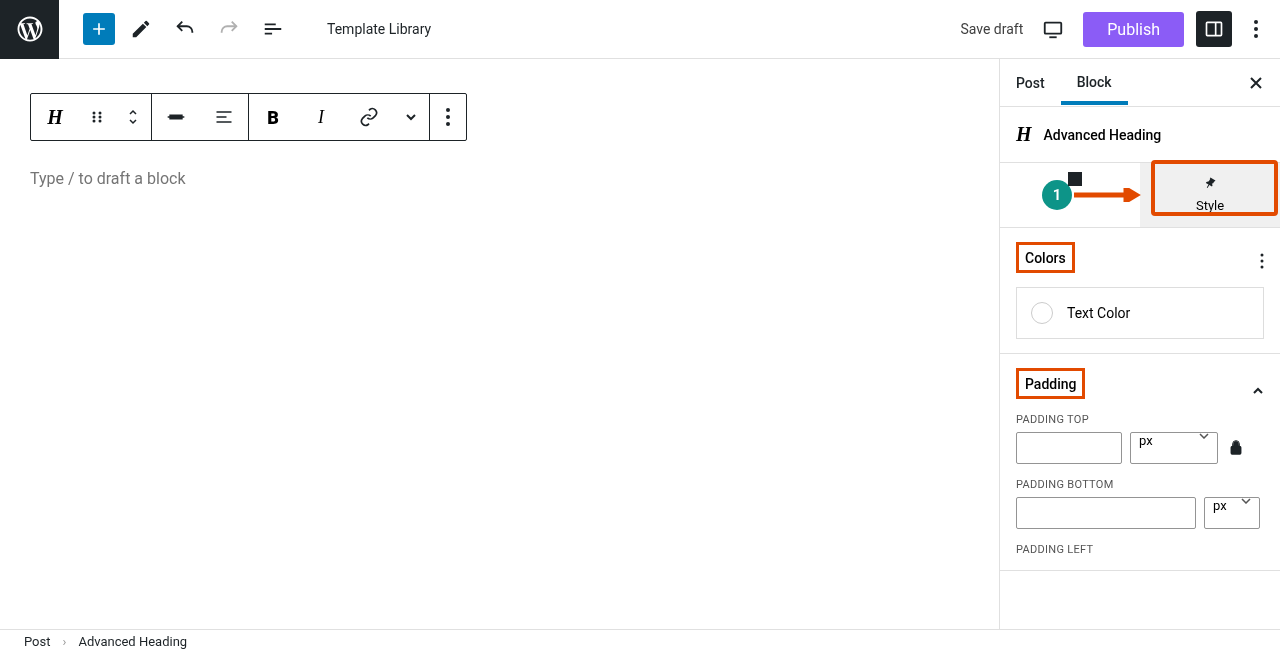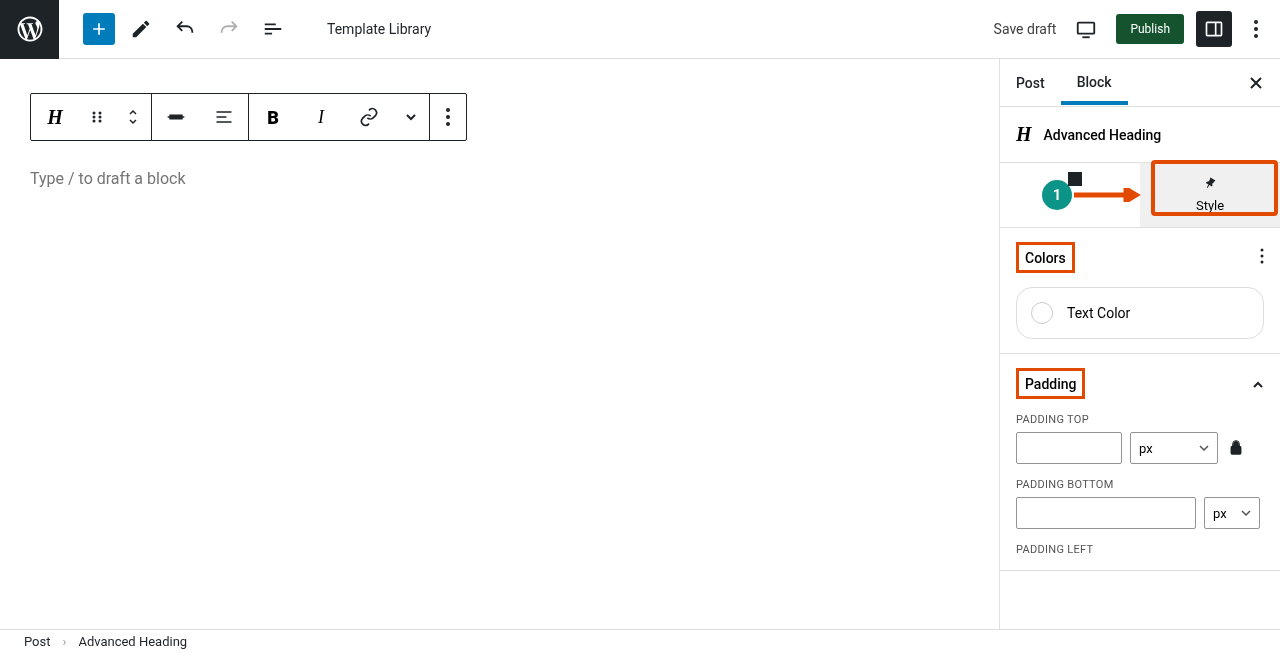--- a/index.html
+++ b/index.html
@@ -8,21 +8,21 @@
     
     .topbar { height: 59px; border-bottom: 1px solid #e0e0e0; display: flex; align-items: center; }
     .wp-logo { width: 59px; height: 59px; background: #1d2327; display: flex; align-items: center; justify-content: center; }
     .wp-logo svg { width: 30px; height: 30px; fill: #fff; }
     .add-block { width: 32px; height: 32px; background: #007cba; display: flex; align-items: center; justify-content: center; margin-left: 24px; border-radius: 3px; cursor: pointer; }
     .tool-btn { width: 36px; height: 36px; display: flex; align-items: center; justify-content: center; margin-left: 8px; cursor: pointer; }
     .template-lib { margin-left: 36px; font-size: 14px; color: #1d2327; }
     .topbar-right { margin-left: auto; display: flex; align-items: center; gap: 12px; padding-right: 12px; }
     .save-draft { color: #404040; font-size: 14px; cursor: pointer; }
     .view-btn { width: 36px; height: 36px; display: flex; align-items: center; justify-content: center; cursor: pointer; border-radius: 3px; }
-    .publish-btn { background: #14532d; color: #fff; padding: 8px 14px; border-radius: 3px; font-size: 12px; cursor: pointer; }
+    .publish-btn { background: #8b5cf6; color: #fff; padding: 8px 24px; border-radius: 3px; font-size: 16px; cursor: pointer; }
     .settings-btn { width: 36px; height: 36px; background: #1d2327; display: flex; align-items: center; justify-content: center; border-radius: 3px; cursor: pointer; }
     .options-dots { width: 24px; height: 36px; display: flex; align-items: center; justify-content: center; cursor: pointer; }
     
     
     .main { display: flex; height: 570px; }
     .editor { flex: 1; padding: 70px 30px 0 30px; position: relative; }
     
     
     .block-toolbar { position: absolute; top: 34px; left: 30px; display: flex; border: 1px solid #1d2327; border-radius: 2px; background: #fff; height: 48px; }
     .bt-group { display: flex; border-right: 1px solid #1d2327; }
@@ -52,34 +52,34 @@
     .style-tab-label { display: block; margin-top: 4px; }
     
     
     .annotation-1 { position: absolute; left: 1042px; top: 180px; display: flex; align-items: center; z-index: 100; }
     .badge-1 { width: 30px; height: 30px; border-radius: 50%; background: #0d9488; color: #fff; display: flex; align-items: center; justify-content: center; font-size: 15px; font-weight: 600; }
     .arrow-1 { width: 70px; height: 14px; margin-left: 2px; }
     .highlight-style { position: absolute; left: 1151px; top: 160px; width: 127px; height: 56px; border: 4px solid #e24a00; border-radius: 4px; pointer-events: none; z-index: 99; }
     .tiny-badge { position: absolute; left: 1068px; top: 172px; width: 14px; height: 14px; background: #1d2327; z-index: 101; }
     
     .panel-section { padding: 14px 16px; border-bottom: 1px solid #e0e0e0; }
-    .panel-header { display: flex; align-items: center; justify-content: space-between; }
+    .panel-header { display: flex; align-items: flex-end; justify-content: space-between; }
     .panel-title { font-size: 14px; font-weight: 500; }
     .highlight-box { border: 3px solid #e24a00; padding: 3px 6px; display: inline-block; }
     
     .color-item { display: flex; align-items: center; gap: 14px; padding: 10px 0; cursor: pointer; }
     .color-swatch { width: 22px; height: 22px; border-radius: 50%; border: 1px solid #ccc; }
     .color-swatch.bg { background: #2e5f96; border: none; }
-    .color-list { border: 1px solid #ddd; border-radius: 16px; padding: 4px 14px; margin-top: 14px; }
+    .color-list { border: 1px solid #ddd; border-radius: 0; padding: 4px 14px; margin-top: 14px; }
     
     .padding-field { margin-top: 14px; }
     .field-label { font-size: 11px; color: #555; text-transform: uppercase; letter-spacing: 0.3px; }
     .field-row { display: flex; gap: 8px; margin-top: 6px; align-items: center; }
     .num-input { width: 106px; height: 32px; border: 1px solid #949494; border-radius: 2px; padding: 0 8px; }
-    .unit-select { width: 88px; height: 32px; border: 1px solid #949494; border-radius: 2px; padding: 0 8px; display: flex; align-items: center; justify-content: space-between; font-size: 13px; }
+    .unit-select { width: 88px; height: 32px; border: 1px solid #949494; border-radius: 2px; padding: 0 8px; display: flex; align-items: flex-start; justify-content: space-between; font-size: 13px; }
     .unit-select.small { width: 56px; }
     .lock-icon { width: 20px; height: 20px; display: flex; align-items: center; justify-content: center; }
     
     
     .footer { position: absolute; bottom: 0; left: 0; right: 0; height: 24px; border-top: 1px solid #e0e0e0; display: flex; align-items: center; padding: 0 24px; font-size: 13px; color: #1d2327; background: #fff; }
     .crumb-sep { margin: 0 12px; color: #999; }
     
     .hf-icon { font-family: Georgia, serif; font-size: 20px; font-weight: bold; font-style: italic; }
   </style>
 </head>

